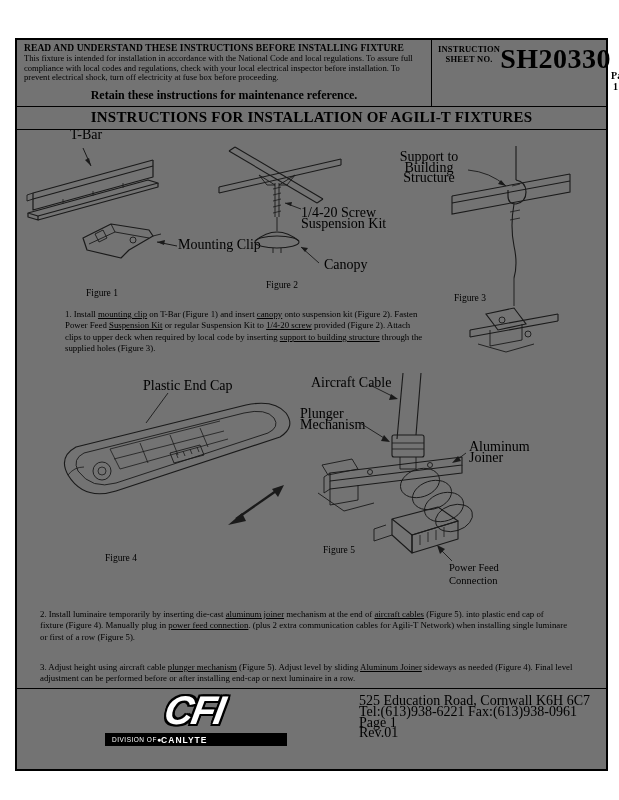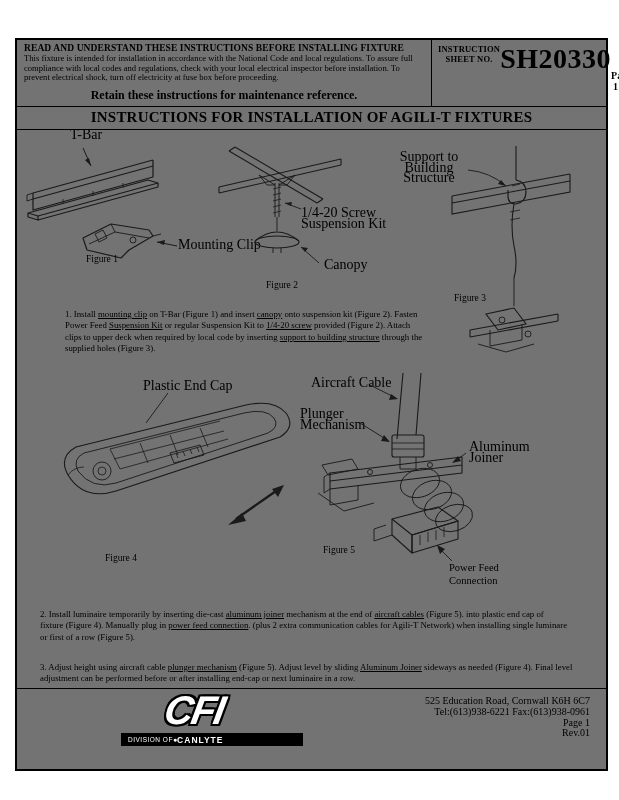--- a/index.html
+++ b/index.html
@@ -28,26 +28,26 @@
   .step { position:absolute; font-size:8.8px; line-height:11.4px; }
 
   .footer { height:70px; border-top:1.5px solid #000; display:flex; justify-content:space-between; padding:6px 16px 4px 24px; }
   .footer-left { position:relative; width:300px; }
   .lightolier { position:absolute; left:0; top:9px; font-family:"Liberation Sans", sans-serif; font-weight:bold; font-size:21px; letter-spacing:1.5px; }
   .lightolier::after { content:""; position:absolute; left:0; top:3px; width:100%; height:100%;
      background:repeating-linear-gradient(to bottom, rgba(255,255,255,0) 0 3px, #ffffff 3px 4.5px); pointer-events:none; }
   .cfi { position:absolute; left:124px; top:-5px; font-family:"Liberation Sans", sans-serif; font-weight:bold; font-style:italic;
      font-size:40px; line-height:40px; letter-spacing:-2px; color:#fff; transform:skewX(-10deg);
      text-shadow:-2px -2px 0 #000, 2px -2px 0 #000, -2px 2px 0 #000, 2px 2px 0 #000, -2px 0 0 #000, 2px 0 0 #000, 0 -2px 0 #000, 0 2px 0 #000; }
-  .division-bar { position:absolute; left:80px; top:38px; width:168px; height:13px; background:#000; color:#fff;
+  .division-bar { position:absolute; left:64px; top:38px; width:168px; height:13px; background:#000; color:#fff;
      display:flex; align-items:center; gap:0; padding:0 7px; font-family:"Liberation Sans", sans-serif; }
   .division-prefix { font-size:6.5px; letter-spacing:0.5px; }
   .division-dot { font-size:7px; line-height:7px; }
   .division-brand { font-size:8.5px; font-weight:bold; letter-spacing:1px; }
-  .footer-right { text-align:right; font-size:10px; line-height:10.8px; padding-top:1px; }
+  .footer-right { text-align:left; font-size:14px; line-height:10.8px; padding-top:1px; }
 </style>
 </head>
 <body>
 
 <div class="page">
  <div class="frame">
 
   <div class="header-row">
     <div class="warning-box">
       <div class="warning-title">READ AND UNDERSTAND THESE INSTRUCTIONS BEFORE INSTALLING FIXTURE</div>
@@ -82,21 +82,21 @@
         <path d="M58,92 L86,78 L124,84 L128,90 L104,104 L96,112 L62,104 Z"></path>
         <path d="M86,78 L90,86 L124,92 M90,86 L64,98" stroke-width="0.9"></path>
         <path d="M70,88 L78,84 L82,92 L74,96 Z" stroke-width="0.9"></path>
         <circle cx="108" cy="94" r="3" stroke-width="0.9"></circle>
         <path d="M128,90 L136,88" stroke-width="0.9"></path>
         <path d="M152,100 L132,96" stroke-width="1"></path>
         <polygon points="132,96 140,94 139,99" fill="#1a1a1a" stroke="none"></polygon>
       </g>
     </svg>
     <span class="label" style="left:161px; top:110px;">Mounting Clip</span>
-    <span class="caption" style="left:69px; top:124px;">Figure 1</span>
+    <span class="caption" style="left:69px; top:158px;">Figure 1</span>
 
     <svg class="fig" style="left:198px; top:11px;" width="130" height="138" viewBox="0 0 130 138">
       <g fill="none" stroke="#1a1a1a" stroke-width="1.1">
         <path d="M4,46 L126,18"></path>
             <path d="M4,52 L126,24"></path>
         <path d="M4,46 L4,52 M126,18 L126,24"></path>
         <path d="M20,6 L108,58"></path>
             <path d="M14,10 L102,62"></path>
         <path d="M20,6 L14,10 M108,58 L102,62"></path>
         <path d="M60,42 L60,76 M64,42 L64,76" stroke-width="0.9"></path>

